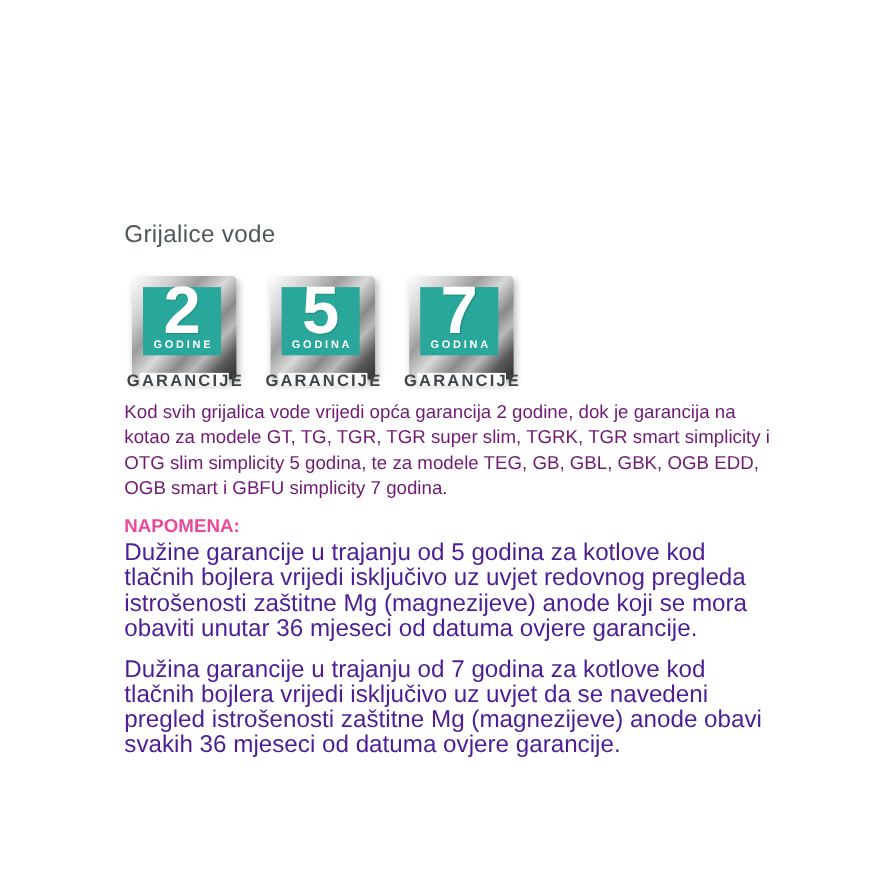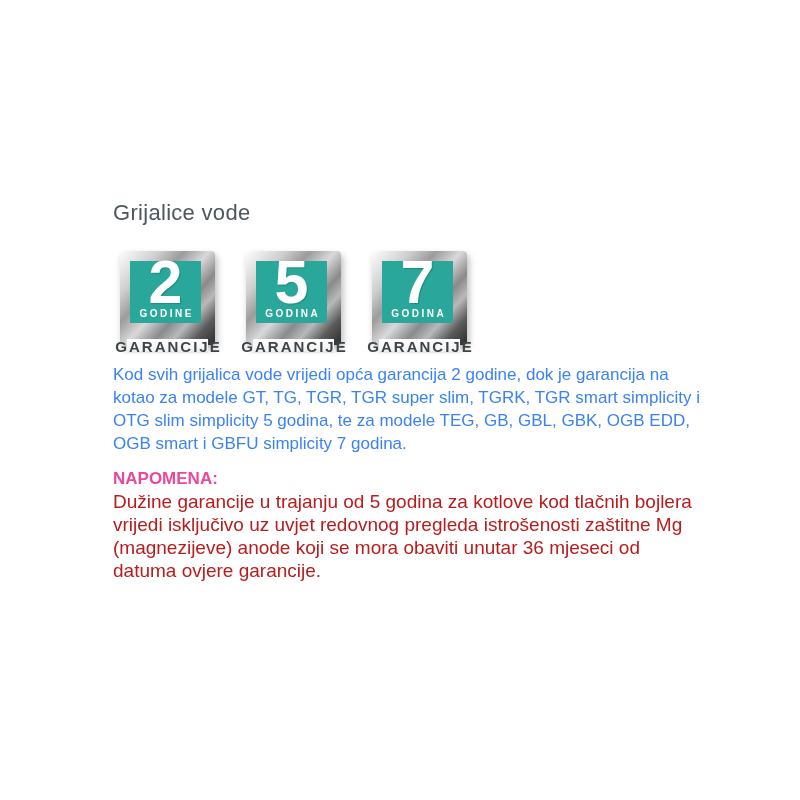--- a/index.html
+++ b/index.html
@@ -94,34 +94,34 @@
     font-weight: 700;
     letter-spacing: 2px;
     padding-left: 2px; 
     color: #3e4447;
     white-space: nowrap;
     box-sizing: border-box;
   }
   .body-text {
     font-size: 17px;
     line-height: 23px;
-    color: #3b82f6;
+    color: #701a75;
     margin: 0 0 5px 0;
   }
   .note-heading {
     font-size: 17px;
     line-height: 23px;
     font-weight: 700;
     color: #ec4899;
     margin: 12px 0 0 0;
   }
   .note-paragraph {
-    font-size: 19px;
+    font-size: 22px;
     line-height: 23px;
-    color: #b91c1c;
+    color: #4c1d95;
     margin: 0 0 14px 0;
   }
 </style>
 </head>
 <body>
 
 <div class="page">
   <div class="content">
 
     <h1 class="page-title">Grijalice vode</h1>
@@ -153,15 +153,16 @@
       </div>
 
     </div>
 
     <p class="body-text">Kod svih grijalica vode vrijedi opća garancija 2 godine, dok je garancija na kotao za modele GT, TG, TGR, TGR super slim, TGRK, TGR smart simplicity i OTG slim simplicity 5 godina, te za modele TEG, GB, GBL, GBK, OGB EDD, OGB smart i GBFU simplicity 7 godina.</p>
 
     <p class="note-heading">NAPOMENA:</p>
 
     <p class="note-paragraph">Dužine garancije u trajanju od 5 godina za kotlove kod tlačnih bojlera vrijedi isključivo uz uvjet redovnog pregleda istrošenosti zaštitne Mg (magnezijeve) anode koji se mora obaviti unutar 36 mjeseci od datuma ovjere garancije.</p>
 
+    <p class="note-paragraph">Dužina garancije u trajanju od 7 godina za kotlove kod tlačnih bojlera vrijedi isključivo uz uvjet da se navedeni pregled istrošenosti zaštitne Mg (magnezijeve) anode obavi svakih 36 mjeseci od datuma ovjere garancije.</p>
 
   </div>
 </div>
 
 </body></html>

